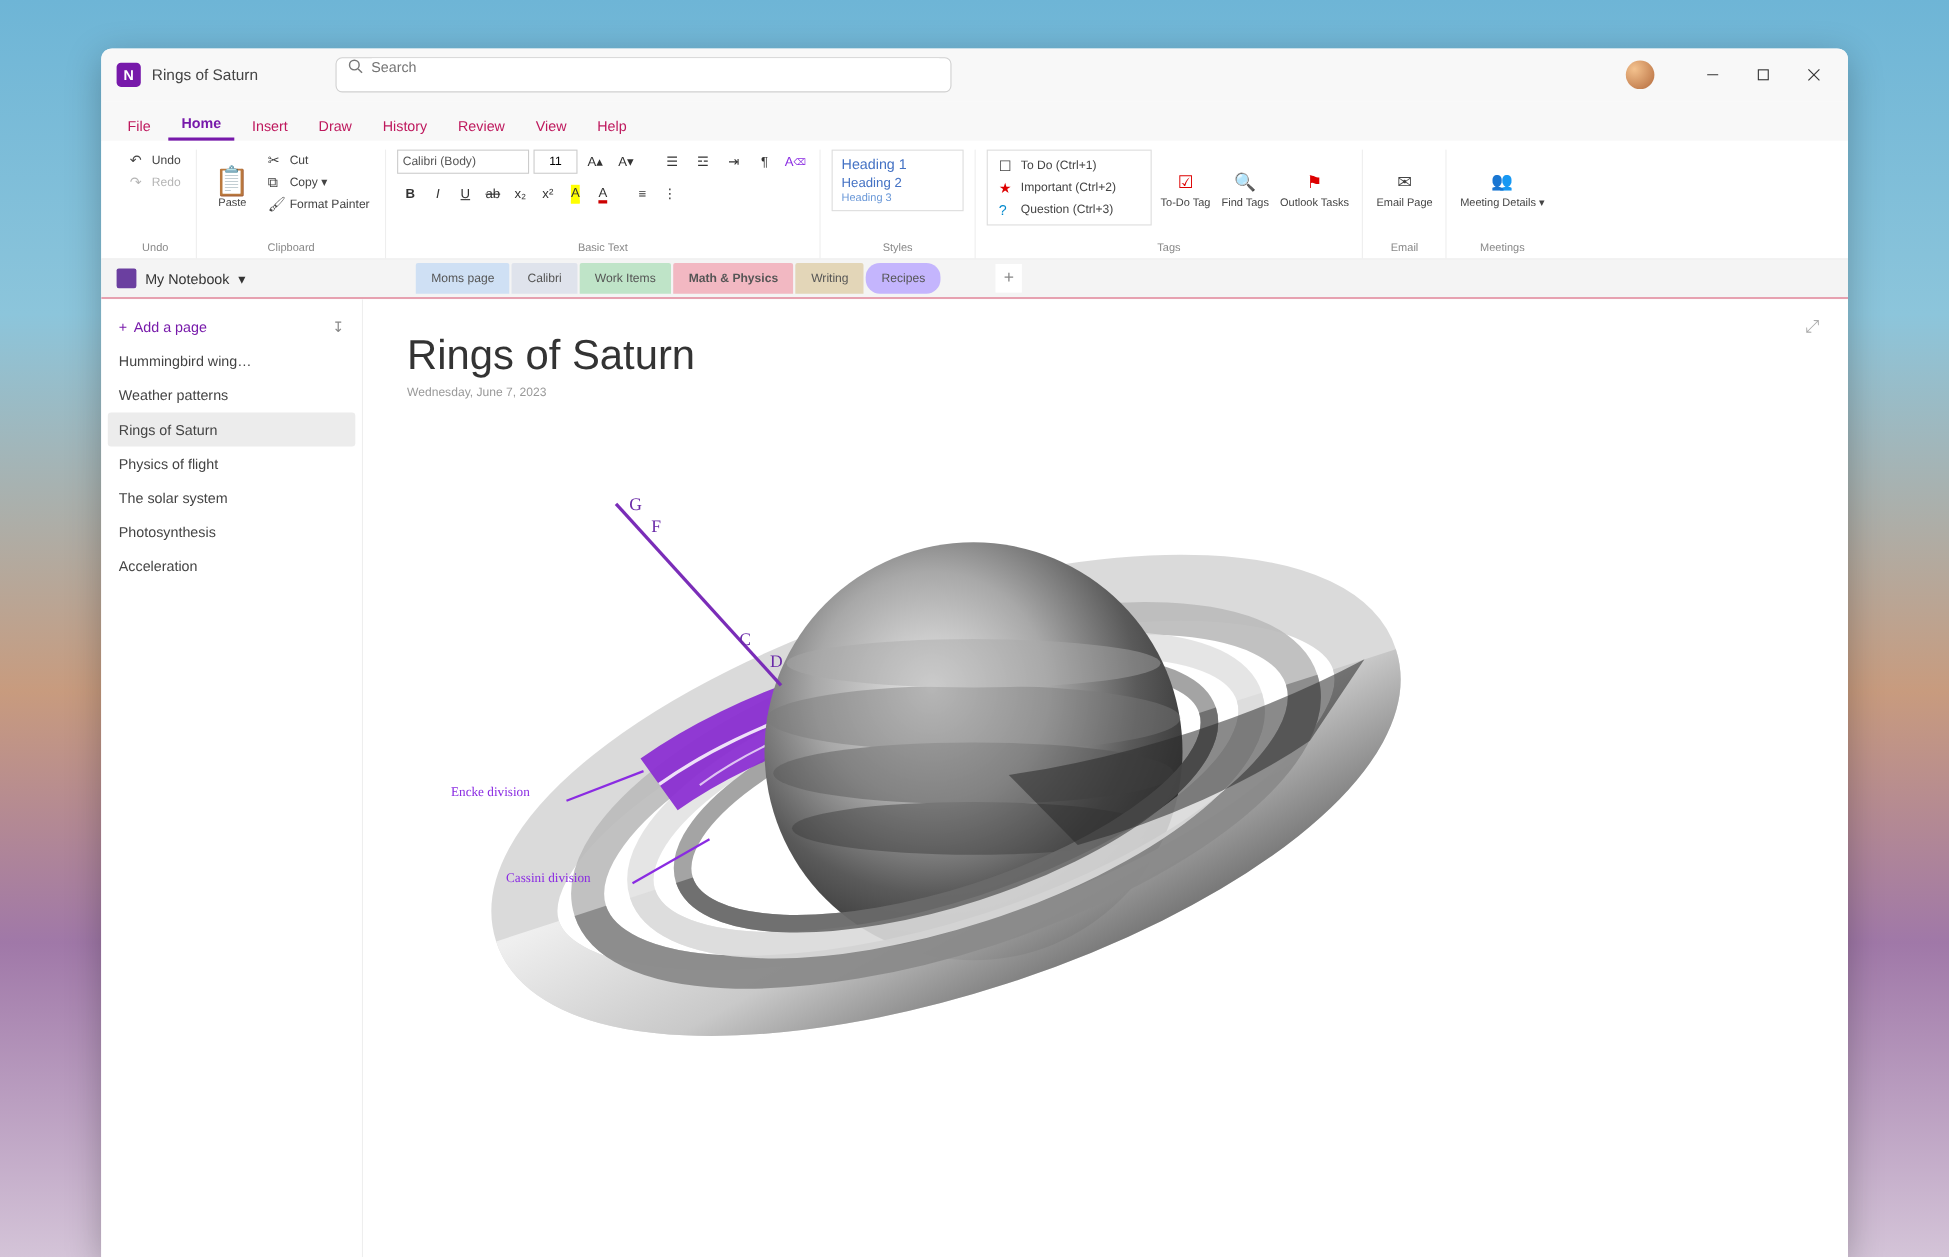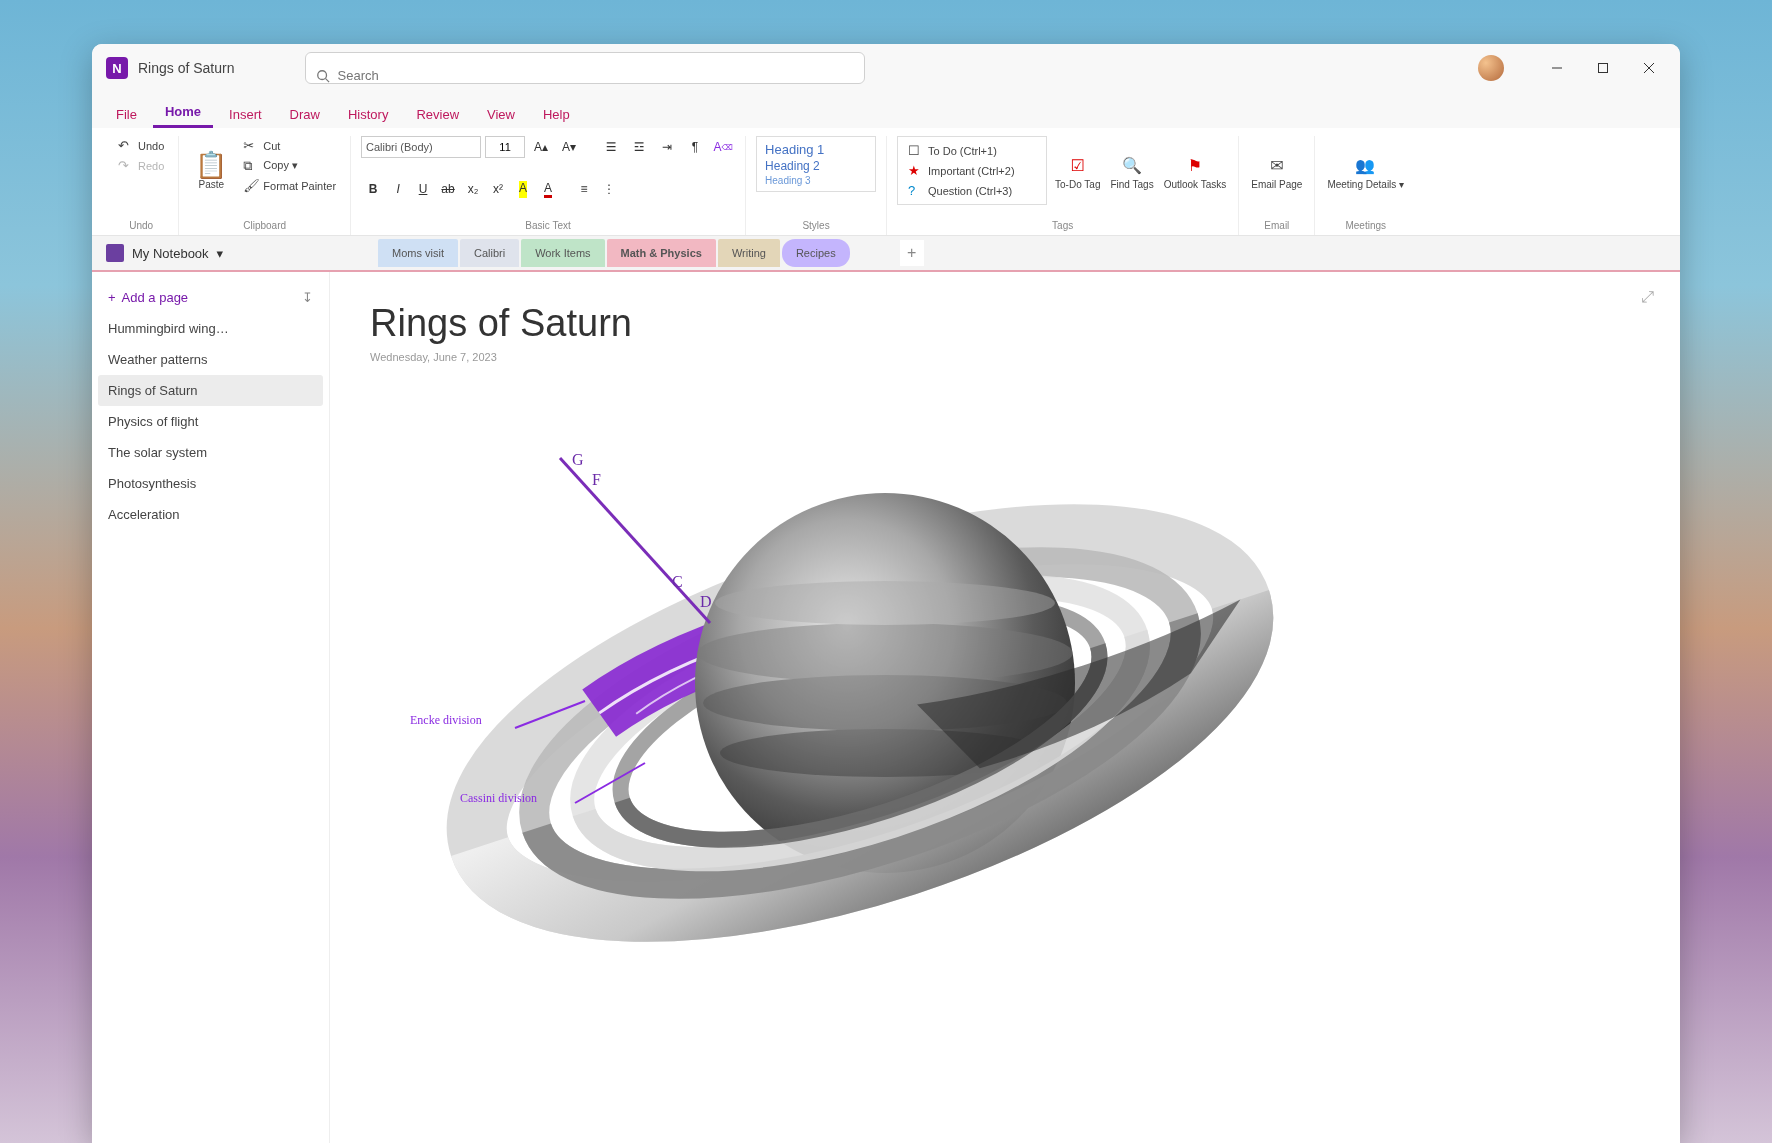--- a/index.html
+++ b/index.html
@@ -19,21 +19,21 @@
     overflow: hidden;
   }
   
   .titlebar {
     height: 48px; display: flex; align-items: center;
     padding: 0 8px 0 14px; gap: 10px;
     background: #f8f8f8;
   }
   .app-icon { width: 22px; height: 22px; background: #7719aa; border-radius: 4px; display:flex;align-items:center;justify-content:center;color:#fff;font-weight:bold;font-size:13px;}
   .titlebar-title { font-size: 14px; color: #444; flex: 0 0 auto; margin-right: 60px;}
-  .search-wrap { flex: 1; max-width: 560px; height: 32px; background: #fff; border: 1px solid #d0d0d0; border-radius: 6px; display: flex; align-items: flex-end; padding: 0 10px; gap: 8px; color:#777;}
+  .search-wrap { flex: 1; max-width: 560px; height: 32px; background: #fff; border: 1px solid #d0d0d0; border-radius: 6px; display: flex; align-items: flex-start; padding: 0 10px; gap: 8px; color:#777;}
   .search-wrap svg { width:14px;height:14px;fill:#777;}
   .search-wrap input { border: none; outline: none; flex:1; font-size: 13px; color:#333;}
   .titlebar-spacer { flex: 1; }
   .avatar { width:26px;height:26px;border-radius:50%;background:radial-gradient(circle at 30% 30%, #f4c28e, #b46a3c);}
   .win-controls { display:flex; gap:0; margin-left: 20px;}
   .win-btn { width:46px;height:36px;display:flex;align-items:center;justify-content:center;color:#333;}
   .win-btn svg{width:12px;height:12px;stroke:#333;stroke-width:1;fill:none;}
   
   .ribbon-tabs { height: 36px; display:flex; align-items:flex-end; padding-left: 12px; background:#f8f8f8; gap: 4px;}
   .ribbon-tab { padding: 6px 12px; font-size: 13px; color:#be185d; cursor:pointer;}
@@ -164,21 +164,21 @@
           <div class="rbtn-sm">
               <span class="ico">🖌</span>
               <span>Format Painter</span>
             </div>
         </div>
       </div>
       <div class="rgroup-label">Clipboard</div>
     </div>
 
     <div class="rgroup">
-      <div class="rgroup-body" style="flex-direction:column;gap:14px;">
+      <div class="rgroup-body" style="flex-direction:column;gap:1px;">
         <div class="font-row">
           <input class="font-input" value="Calibri (Body)" style="">
           <input class="size-input" value="11" style="">
           <div class="fmt-btn">A▴</div>
           <div class="fmt-btn">A▾</div>
           <span style="width:10px;"></span>
           <div class="fmt-btn">☰</div>
           <div class="fmt-btn">☲</div>
           <div class="fmt-btn">⇥</div>
           <div class="fmt-btn">¶</div>
@@ -277,21 +277,21 @@
     </div>
   </div>
 
   <div class="nb-row">
     <div class="nb-select">
       <span class="ico"></span>
       <span>My Notebook</span>
       <span>▾</span>
     </div>
     <div id="section-tabs" style="display:flex;">
-        <div class="section-tab" style="background: rgb(207, 224, 244);">Moms visit</div>
+        <div class="section-tab" style="background: rgb(207, 224, 244);">Moms page</div>
         <div class="section-tab" style="background: rgb(223, 227, 236);">Calibri</div>
         <div class="section-tab" style="background: rgb(191, 228, 200);">Work Items</div>
         <div class="section-tab" style="background: rgb(242, 184, 194); font-weight: 600;">Math &amp; Physics</div>
         <div class="section-tab" style="background: rgb(227, 214, 184);">Writing</div>
         <div class="section-tab" style="background: #c4b5fd; border-radius: 13px;">Recipes</div>
       </div>
     <div class="add-section">+</div>
   </div>
 
   <div class="content">

